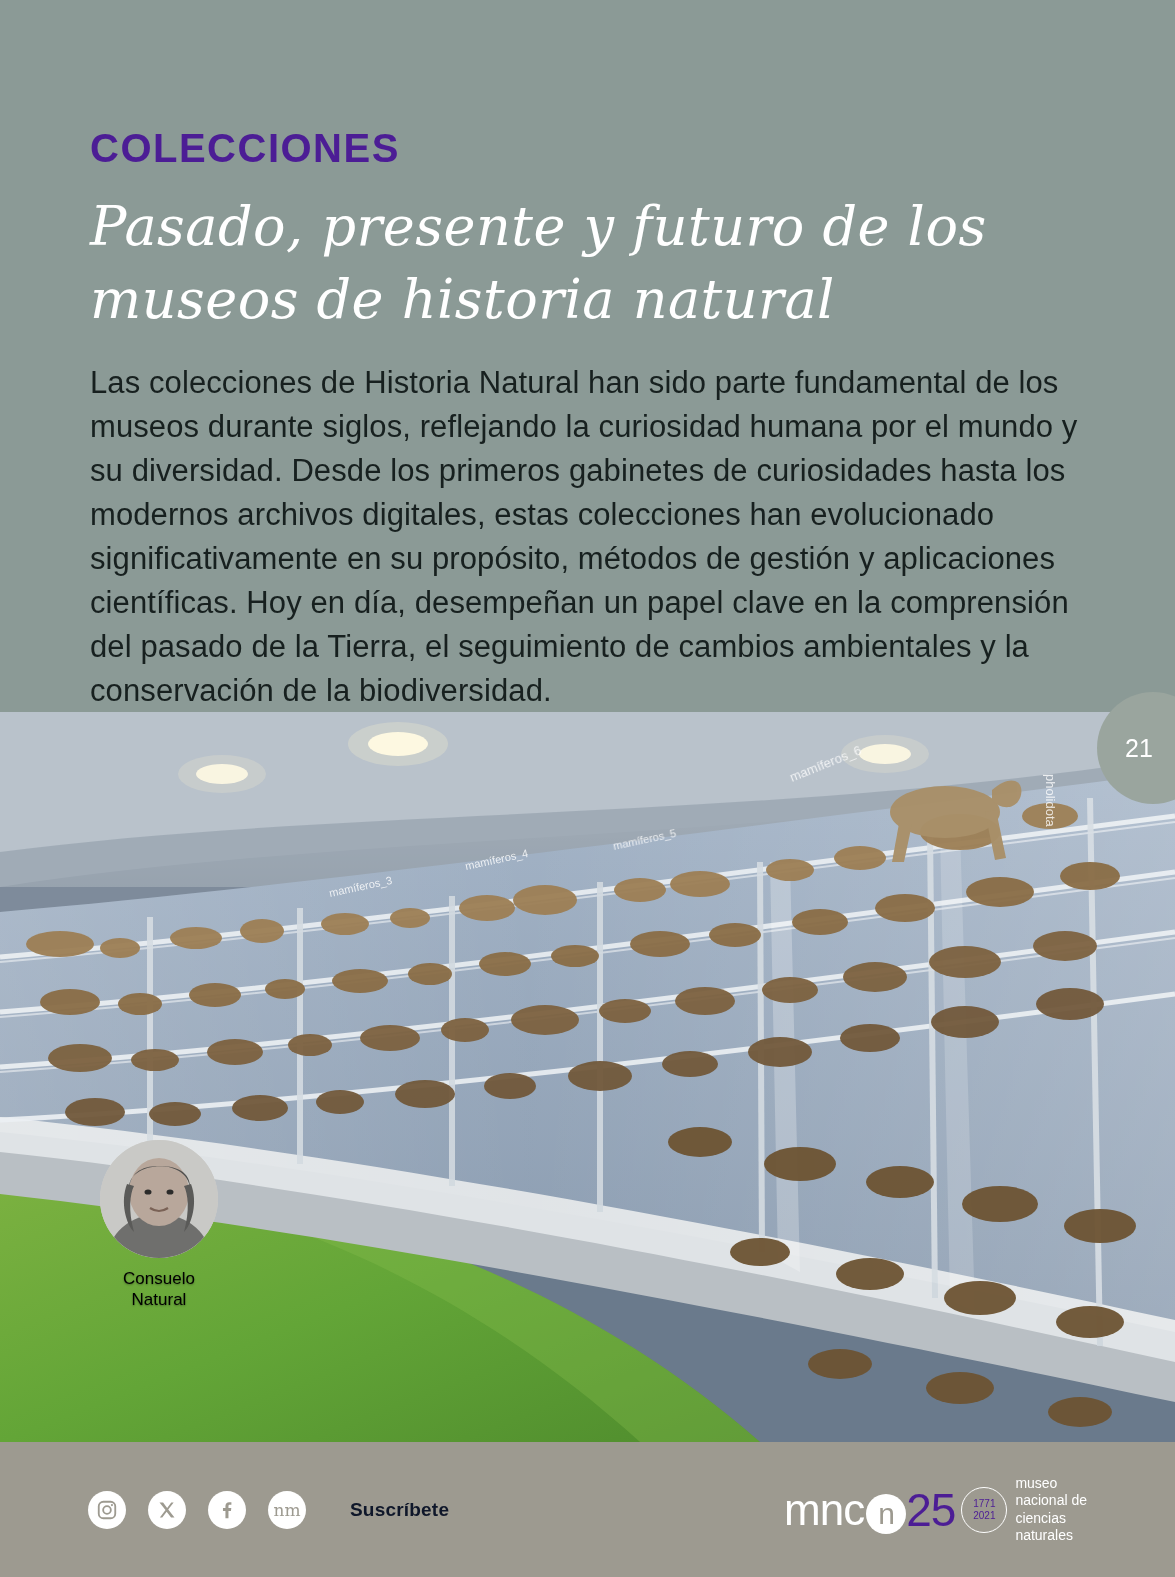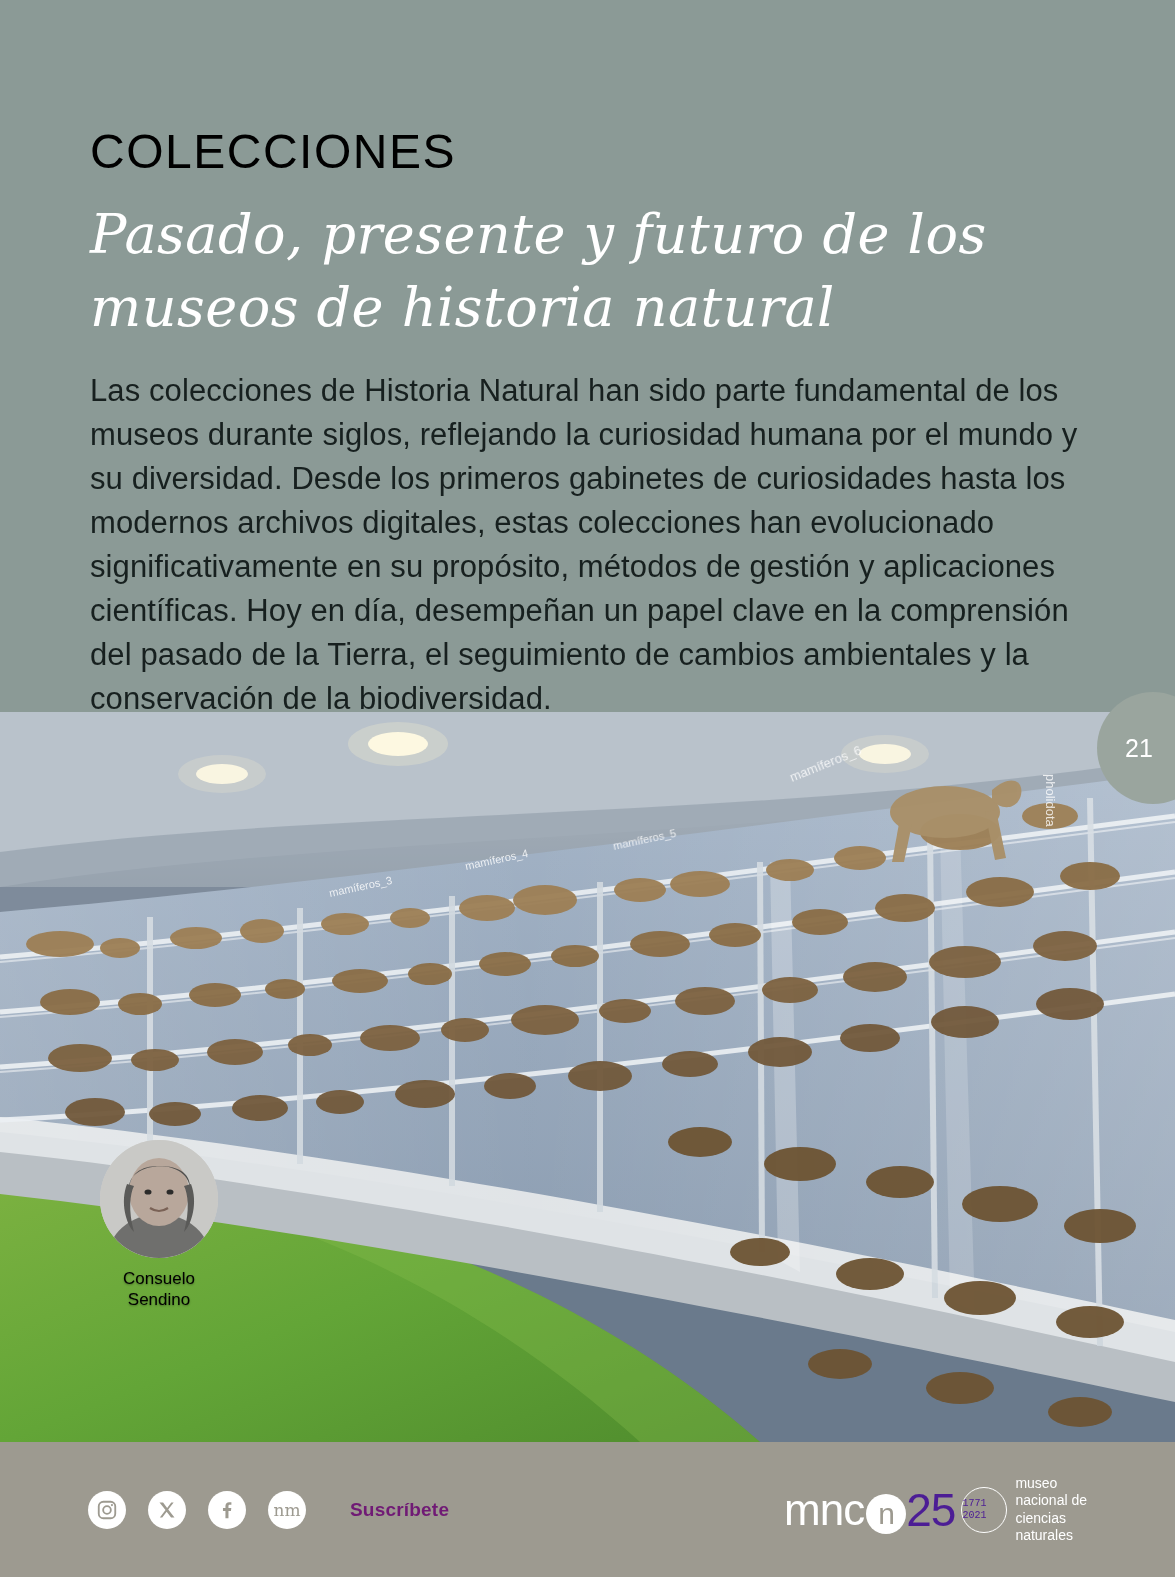--- a/index.html
+++ b/index.html
@@ -18,24 +18,24 @@
   
   .header {
     position: absolute;
     left: 0; top: 0; right: 0;
     height: 712px;
     background: #8b9a96;
     padding: 128px 90px 0 90px;
   }
   .kicker {
     font-family: "Liberation Sans", sans-serif;
-    font-size: 48px;
+    font-size: 40px;
     letter-spacing: 1.5px;
-    color: #000000;
-    font-weight: 400;
+    color: #4c1d95;
+    font-weight: 700;
     line-height: 1;
   }
   .headline {
     font-family: "DejaVu Serif", "Liberation Serif", serif;
     font-style: italic;
     color: #ffffff;
     font-size: 54px;
     line-height: 1.36;
     letter-spacing: 0.5px;
     margin-top: 22px;
@@ -121,21 +121,21 @@
     border-radius: 50%;
     background: #ffffff;
     display: flex;
     align-items: center;
     justify-content: center;
     color: #9d9a90;
   }
   .social-icon svg { display:block; }
   .subscribe {
     margin-left: 22px;
-    color: #701a75;
+    color: #0f172a;
     font-size: 19px;
     font-weight: bold;
     letter-spacing: .2px;
   }
   .brand {
     position: absolute;
     right: 88px; top: 50%;
     transform: translateY(-50%);
     display: flex;
     align-items: center;
@@ -167,24 +167,24 @@
     gap: 6px;
     color: #4c1d95;
   }
   .anniv-25 { font-size: 46px; letter-spacing: -1px; }
   .anniv-circle {
     width: 46px; height: 46px;
     border-radius: 50%;
     border: 1.5px solid #ffffff;
     display: flex;
     flex-direction: column;
+    align-items: center;
     justify-content: center;
     font-size: 10px;
     line-height: 1.15;
-    font-family: Liberation Mono, monospace;
   }
   .museo-lines {
     color: #ffffff;
     font-size: 14px;
     line-height: 1.25;
     margin-left: 8px;
   }
 </style>
 </head>
 <body>
@@ -377,21 +377,21 @@
         <path d="M29 50 C26 20 92 16 90 52 C92 34 80 26 59 26 C40 26 30 34 29 50 Z" fill="#4f4f4e"></path>
         <path d="M27 44 C20 62 26 84 34 92 C28 70 30 54 34 46 Z" fill="#5a5a58"></path>
         <path d="M91 44 C98 62 92 84 84 92 C90 70 88 54 84 46 Z" fill="#5a5a58"></path>
         <ellipse cx="48" cy="52" rx="3.5" ry="2.6" fill="#2b2b2a"></ellipse>
         <ellipse cx="70" cy="52" rx="3.5" ry="2.6" fill="#2b2b2a"></ellipse>
         <path d="M50 68 Q59 74 68 68" stroke="#7a6256" stroke-width="2.2" fill="none"></path>
       </svg>
     </div>
     <div class="author-name">
       <span>Consuelo</span><br>
-      <span>Sendino</span>
+      <span>Natural</span>
     </div>
   </div>
 
   <div class="footer">
     <div class="social">
 
       <div class="social-icon">
         <svg width="22" height="22" viewBox="0 0 24 24" fill="none" stroke="#9d9a90" stroke-width="2">
           <rect x="3" y="3" width="18" height="18" rx="5"></rect>
           <circle cx="12" cy="12" r="4.2"></circle>

